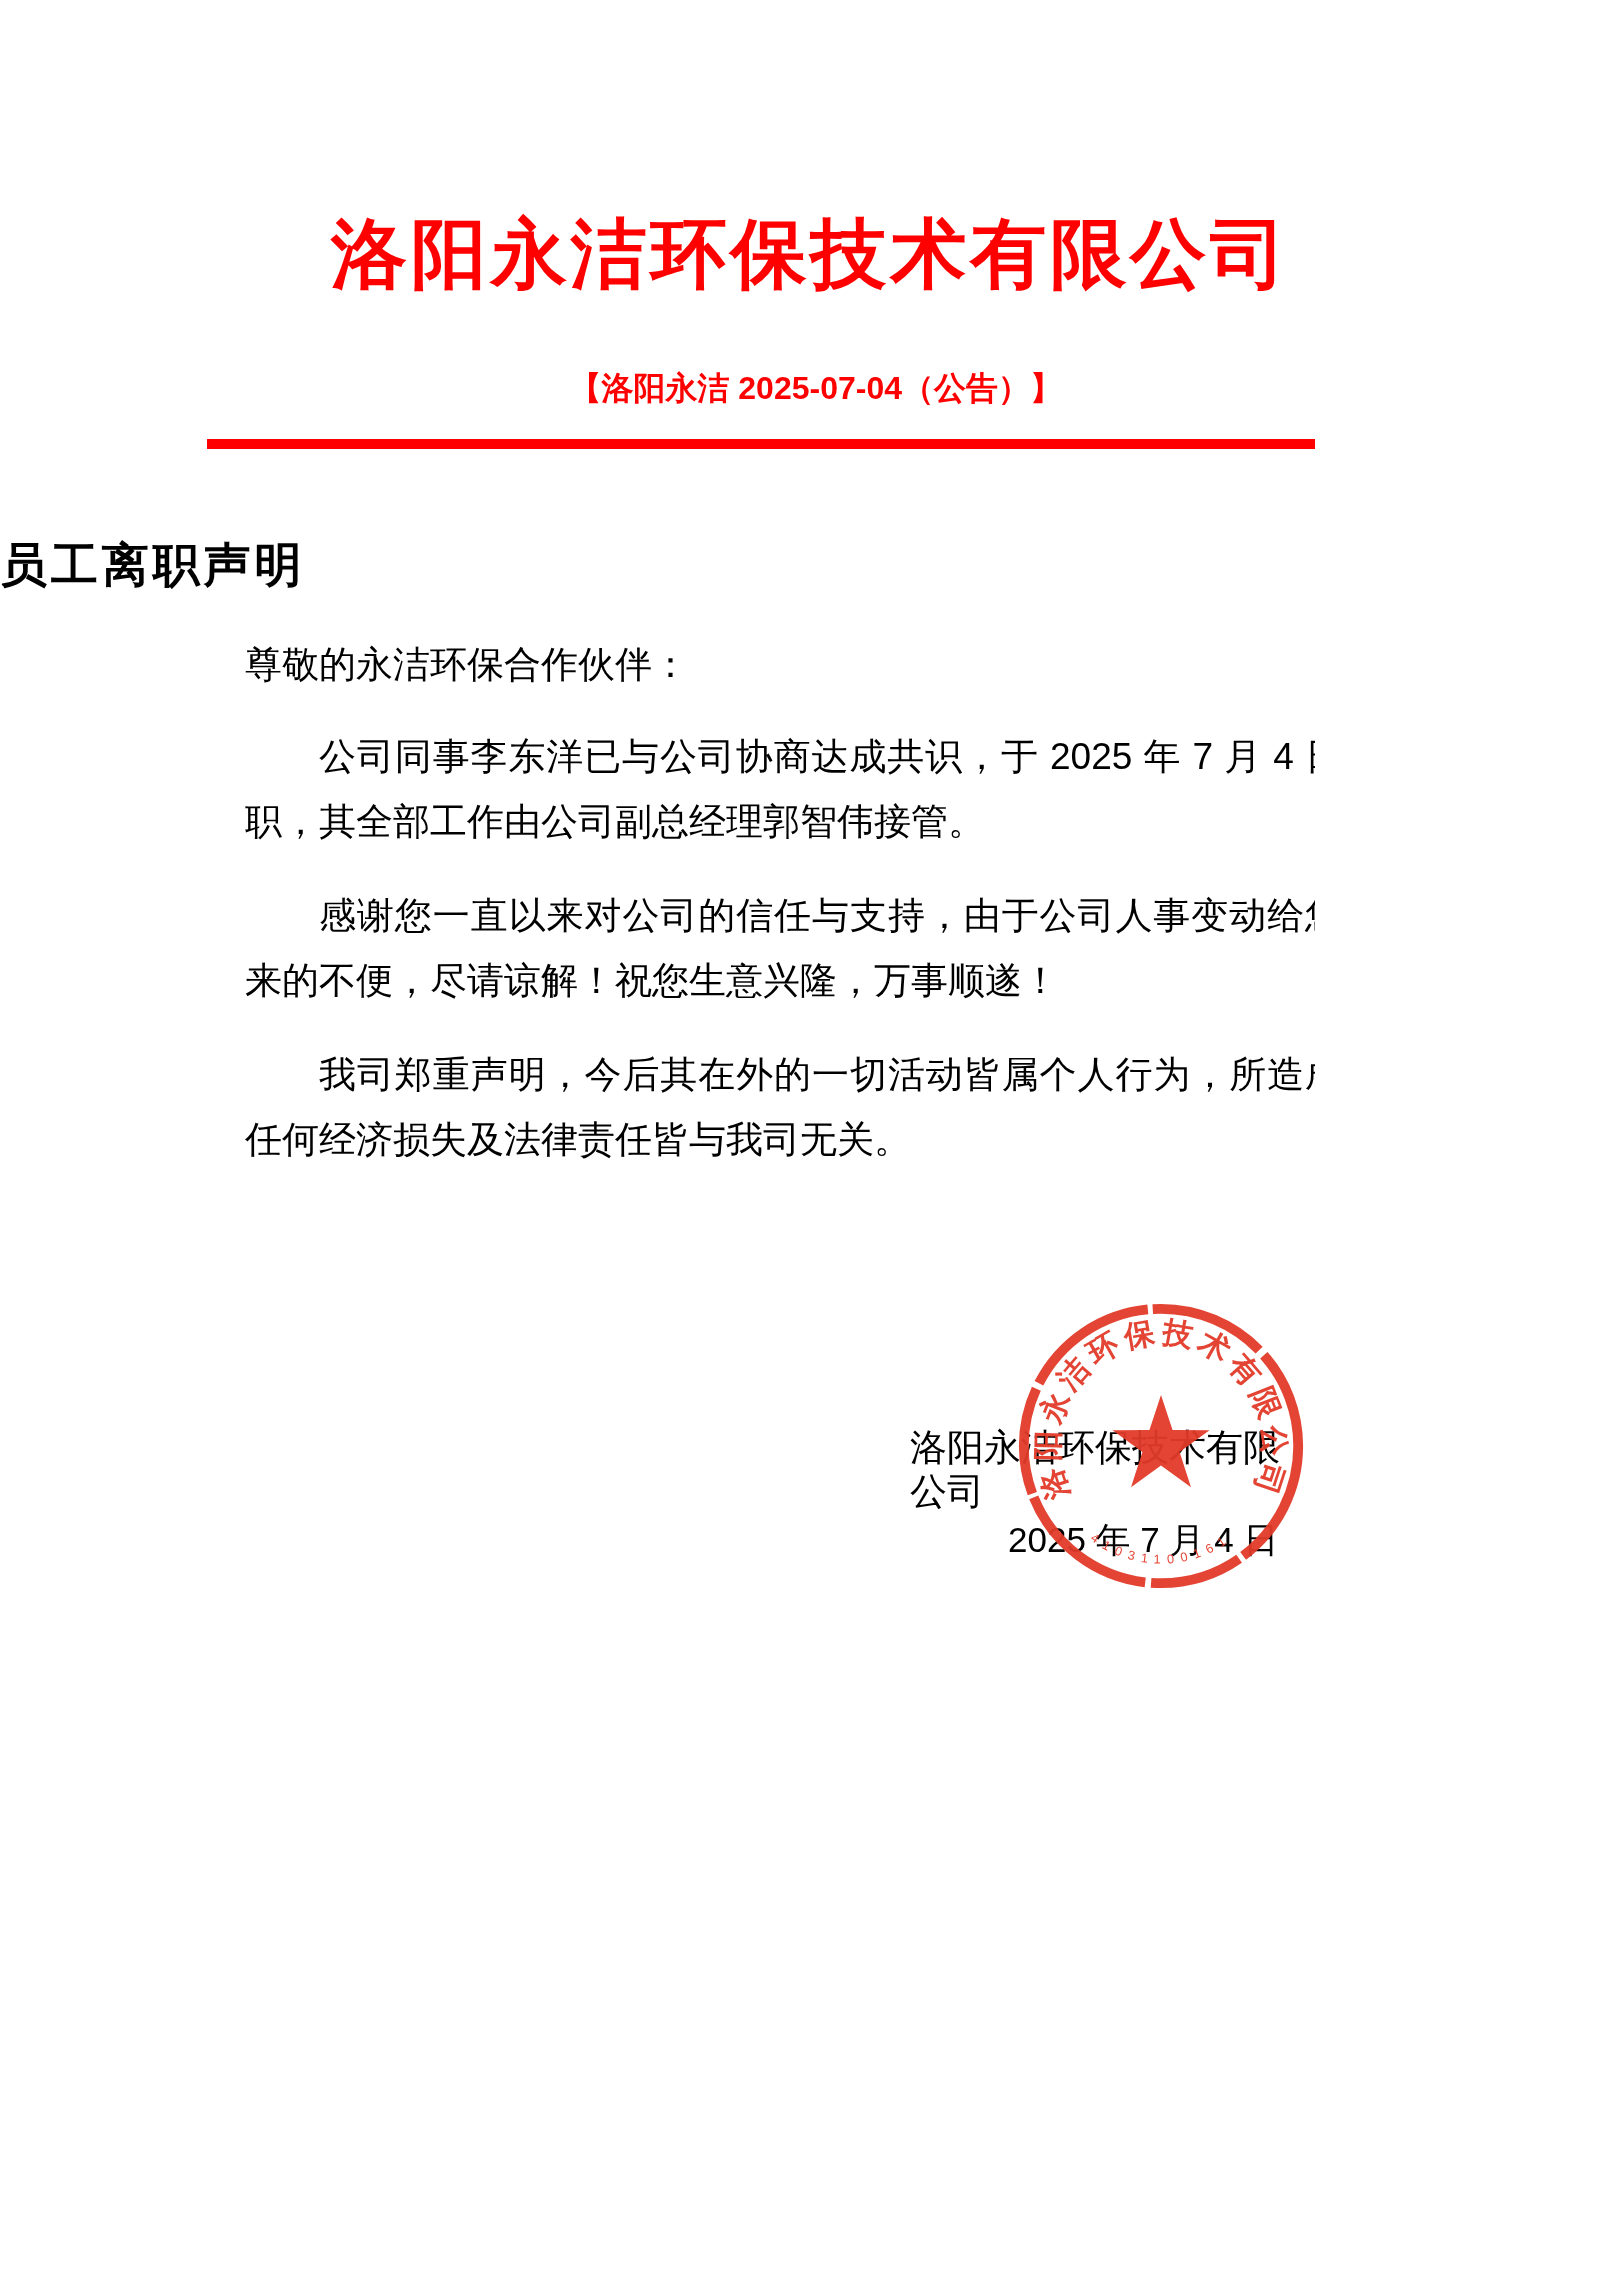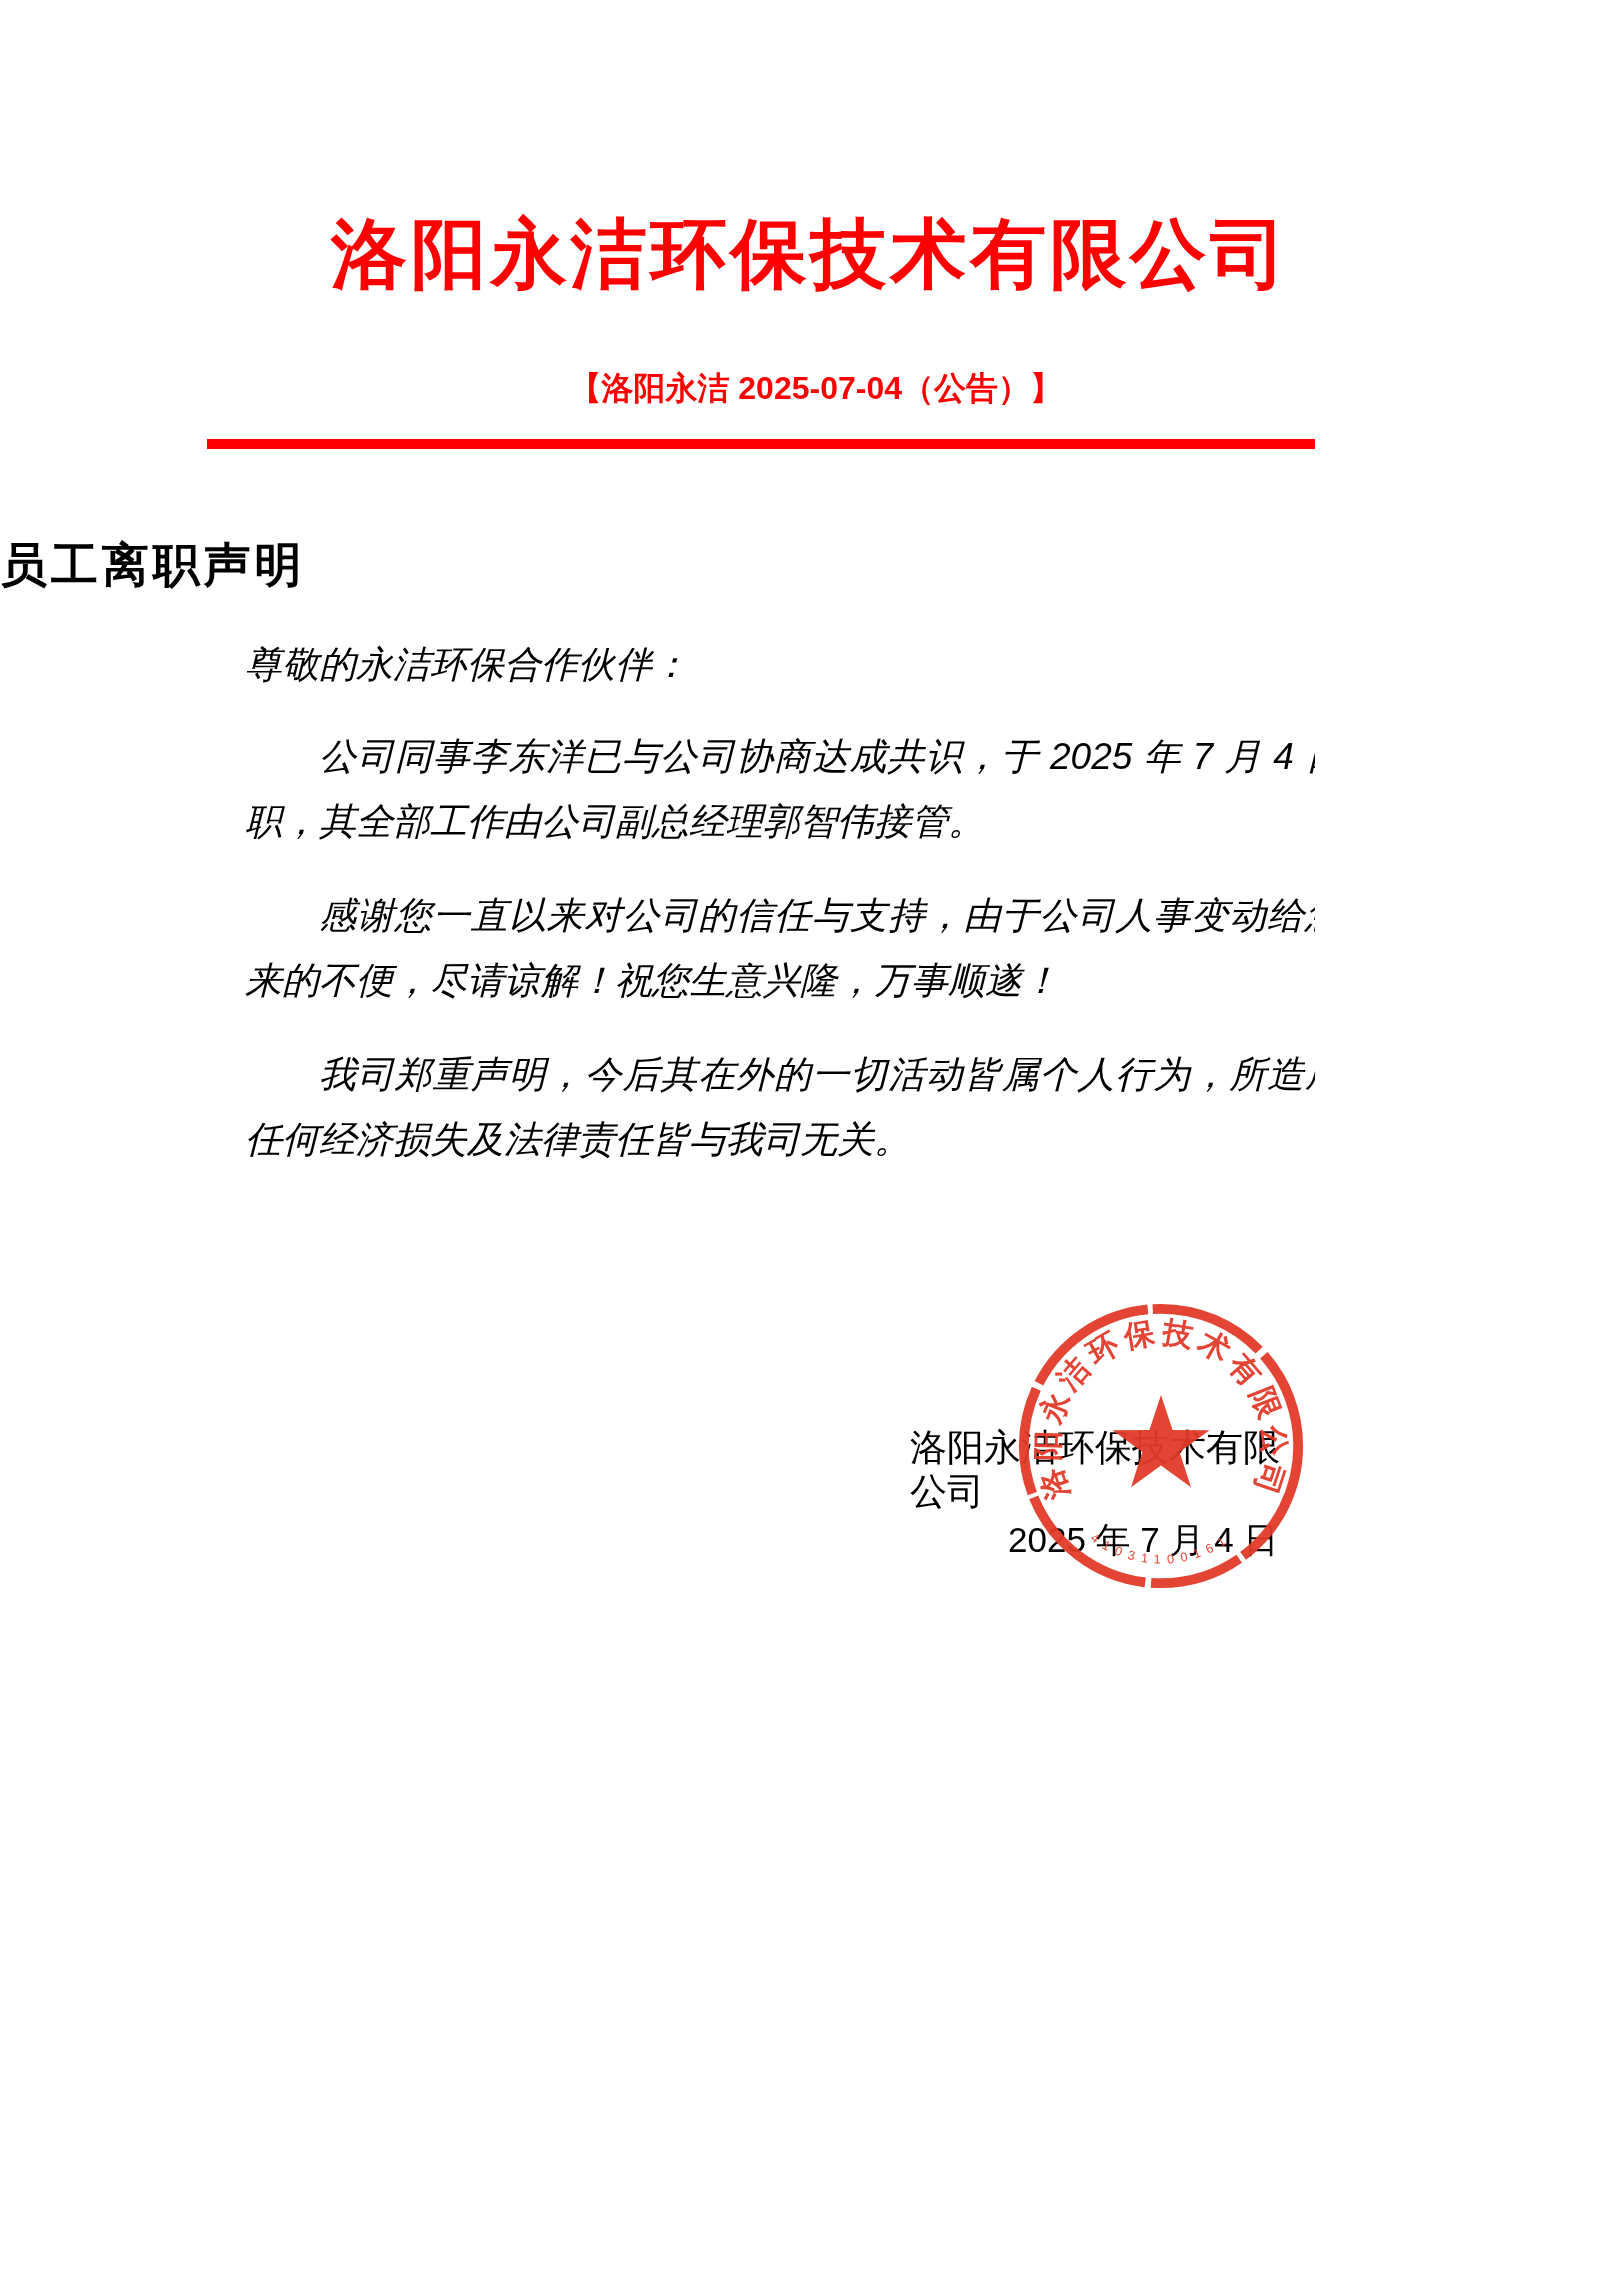--- a/index.html
+++ b/index.html
@@ -58,21 +58,21 @@
   }
   .bodytext{
     position:absolute;
     top:632px;
     left:245px;
     width:1135px;
     font-size:37px;
     line-height:65px;
     text-align:justify;
   }
-  .bodytext p{margin:0;font-style:italic;}
+  .bodytext p{margin:0;}
   .salutation{margin:0 0 27.4px 0 !important;}
   .para{
     margin:0 0 29px 0 !important;
     text-indent:74px;
   }
   .sig-company{
     position:absolute;
     top:1426px;
     left:910px;
     font-size:37px;

